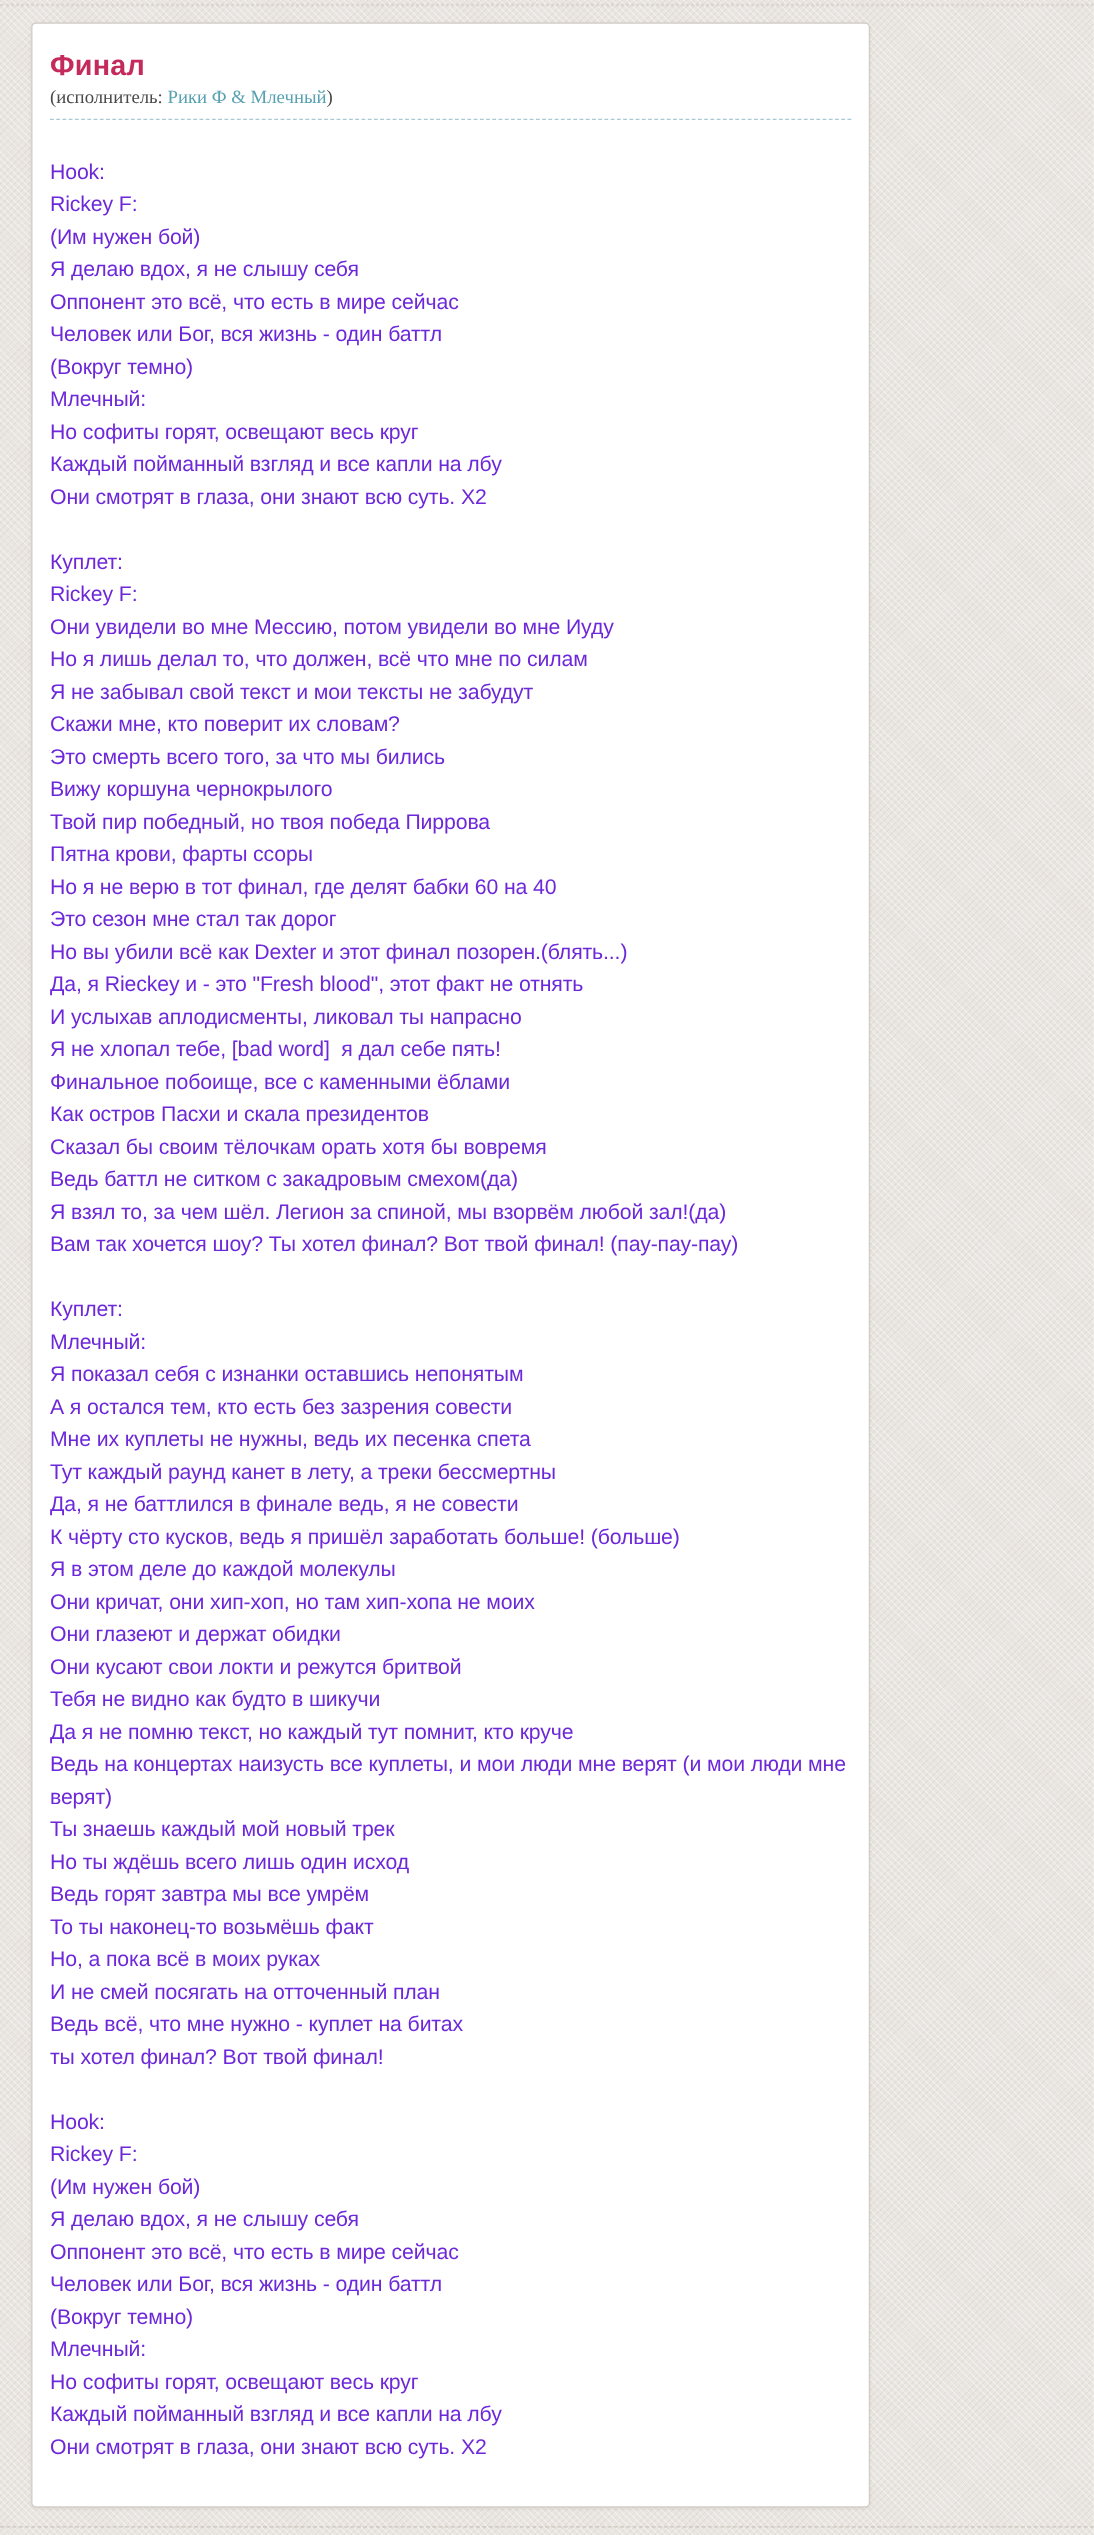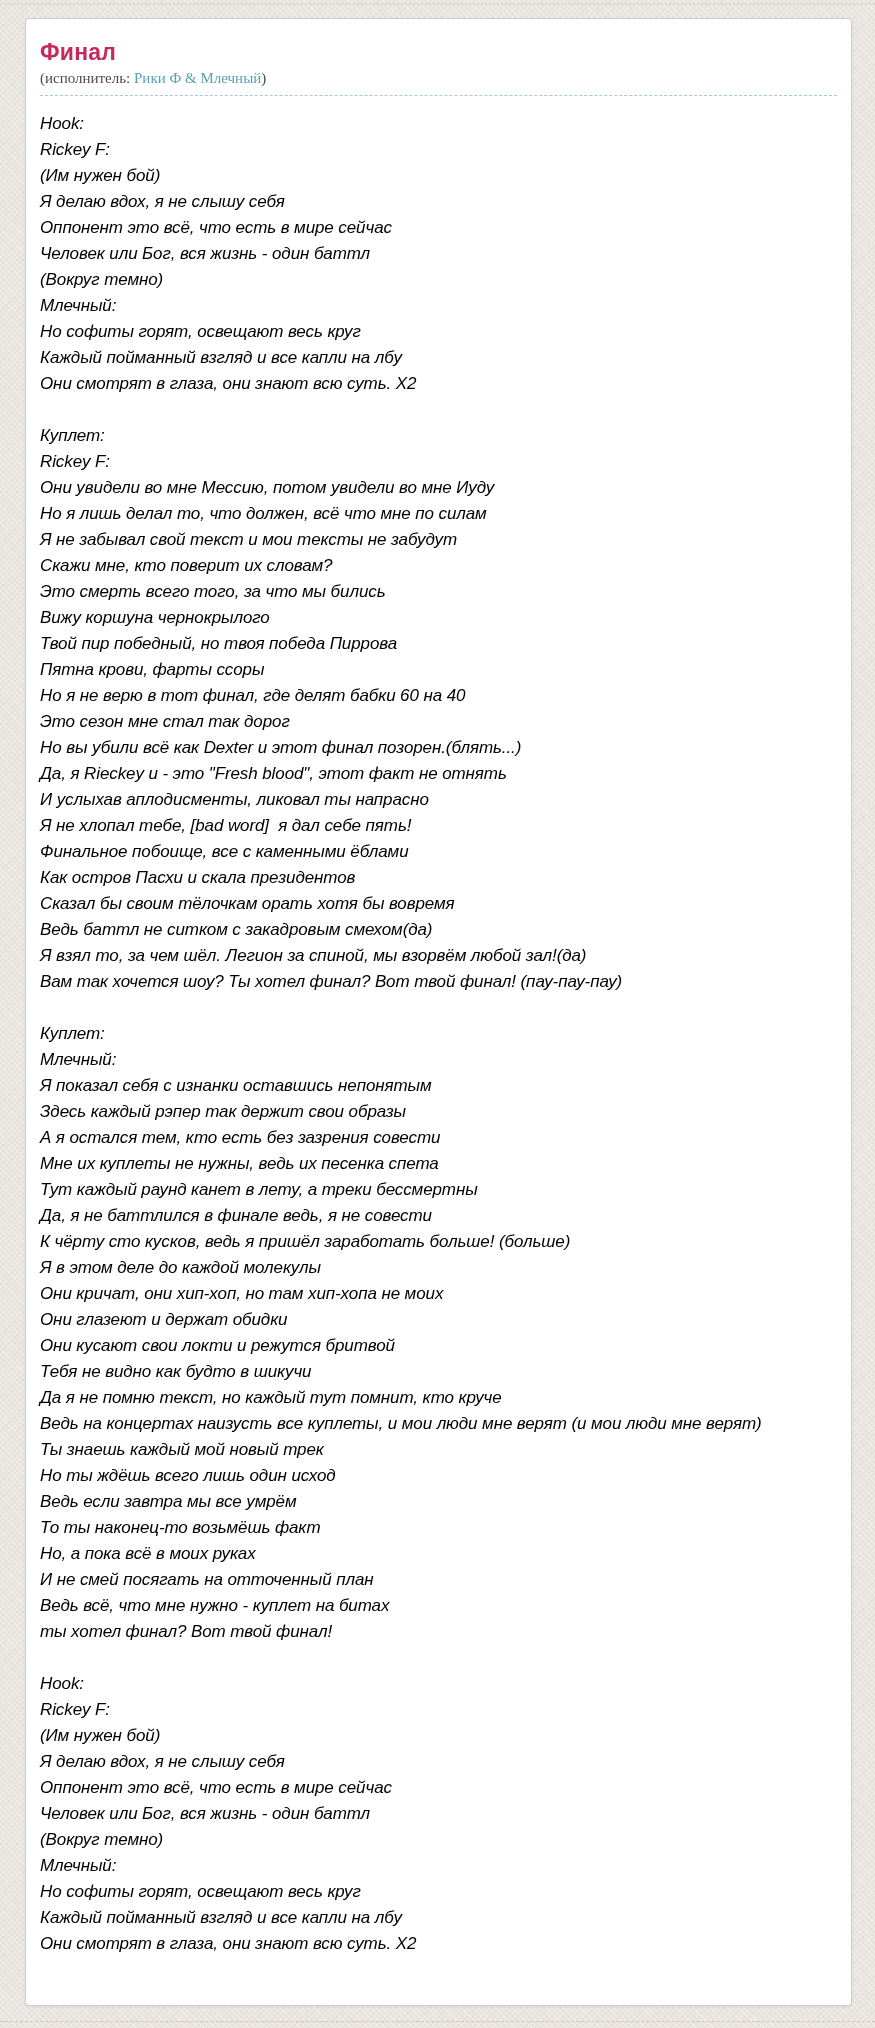--- a/index.html
+++ b/index.html
@@ -24,21 +24,21 @@
   }
   .bottom-texture-line {
     position: absolute;
     top: 2021px; left: 0; right: 0;
     border-top: 1px dashed #c9c3bb;
   }
   .content-card {
     position: absolute;
     top: 18px;
     left: 25px;
-    width: 827px;
+    width: 671px;
     box-sizing: border-box;
     min-height: 1988px;
     background: #ffffff;
     border: 1px solid #d2cdc6;
     border-radius: 4px;
     box-shadow: 0 1px 3px rgba(0,0,0,0.07);
     padding: 19px 14px 26px 14px;
   }
   .page-title {
     margin: 0 0 3px 0;
@@ -55,26 +55,25 @@
     padding-bottom: 7px;
     border-bottom: 1px dashed #a7c8d4;
     font-family: Liberation Serif, serif;
   }
   .artist-link {
     color: #58a1b1;
     text-decoration: none;
     cursor: pointer;
   }
   .lyrics {
-    margin-top: 15px;
+    margin-top: 29px;
     font-size: 17px;
     line-height: 26px;
-    color: #000000;
+    color: #6d28d9;
     letter-spacing: -0.1px;
-    font-style: italic;
   }
   .lyric-line {
     min-height: 26px;
     white-space: pre-wrap;
   }
 </style>
 </head>
 <body>
 
 <div class="top-texture-line"></div>
@@ -116,36 +115,35 @@
       <div class="lyric-line">Финальное побоище, все с каменными ёблами</div>
       <div class="lyric-line">Как остров Пасхи и скала президентов</div>
       <div class="lyric-line">Сказал бы своим тёлочкам орать хотя бы вовремя</div>
       <div class="lyric-line">Ведь баттл не ситком с закадровым смехом(да)</div>
       <div class="lyric-line">Я взял то, за чем шёл. Легион за спиной, мы взорвём любой зал!(да)</div>
       <div class="lyric-line">Вам так хочется шоу? Ты хотел финал? Вот твой финал! (пау-пау-пау)</div>
       <div class="lyric-line"></div>
       <div class="lyric-line">Куплет:</div>
       <div class="lyric-line">Млечный:</div>
       <div class="lyric-line">Я показал себя с изнанки оставшись непонятым</div>
-      <div class="lyric-line">Здесь каждый рэпер так держит свои образы</div>
       <div class="lyric-line">А я остался тем, кто есть без зазрения совести</div>
       <div class="lyric-line">Мне их куплеты не нужны, ведь их песенка спета</div>
       <div class="lyric-line">Тут каждый раунд канет в лету, а треки бессмертны</div>
       <div class="lyric-line">Да, я не баттлился в финале ведь, я не совести</div>
       <div class="lyric-line">К чёрту сто кусков, ведь я пришёл заработать больше! (больше)</div>
       <div class="lyric-line">Я в этом деле до каждой молекулы</div>
       <div class="lyric-line">Они кричат, они хип-хоп, но там хип-хопа не моих</div>
       <div class="lyric-line">Они глазеют и держат обидки</div>
       <div class="lyric-line">Они кусают свои локти и режутся бритвой</div>
       <div class="lyric-line">Тебя не видно как будто в шикучи</div>
       <div class="lyric-line">Да я не помню текст, но каждый тут помнит, кто круче</div>
       <div class="lyric-line">Ведь на концертах наизусть все куплеты, и мои люди мне верят (и мои люди мне верят)</div>
       <div class="lyric-line">Ты знаешь каждый мой новый трек</div>
       <div class="lyric-line">Но ты ждёшь всего лишь один исход</div>
-      <div class="lyric-line">Ведь если завтра мы все умрём</div>
+      <div class="lyric-line">Ведь горят завтра мы все умрём</div>
       <div class="lyric-line">То ты наконец-то возьмёшь факт</div>
       <div class="lyric-line">Но, а пока всё в моих руках</div>
       <div class="lyric-line">И не смей посягать на отточенный план</div>
       <div class="lyric-line">Ведь всё, что мне нужно - куплет на битах</div>
       <div class="lyric-line">ты хотел финал? Вот твой финал!</div>
       <div class="lyric-line"></div>
       <div class="lyric-line">Hook:</div>
       <div class="lyric-line">Rickey F:</div>
       <div class="lyric-line">(Им нужен бой)</div>
       <div class="lyric-line">Я делаю вдох, я не слышу себя</div>

